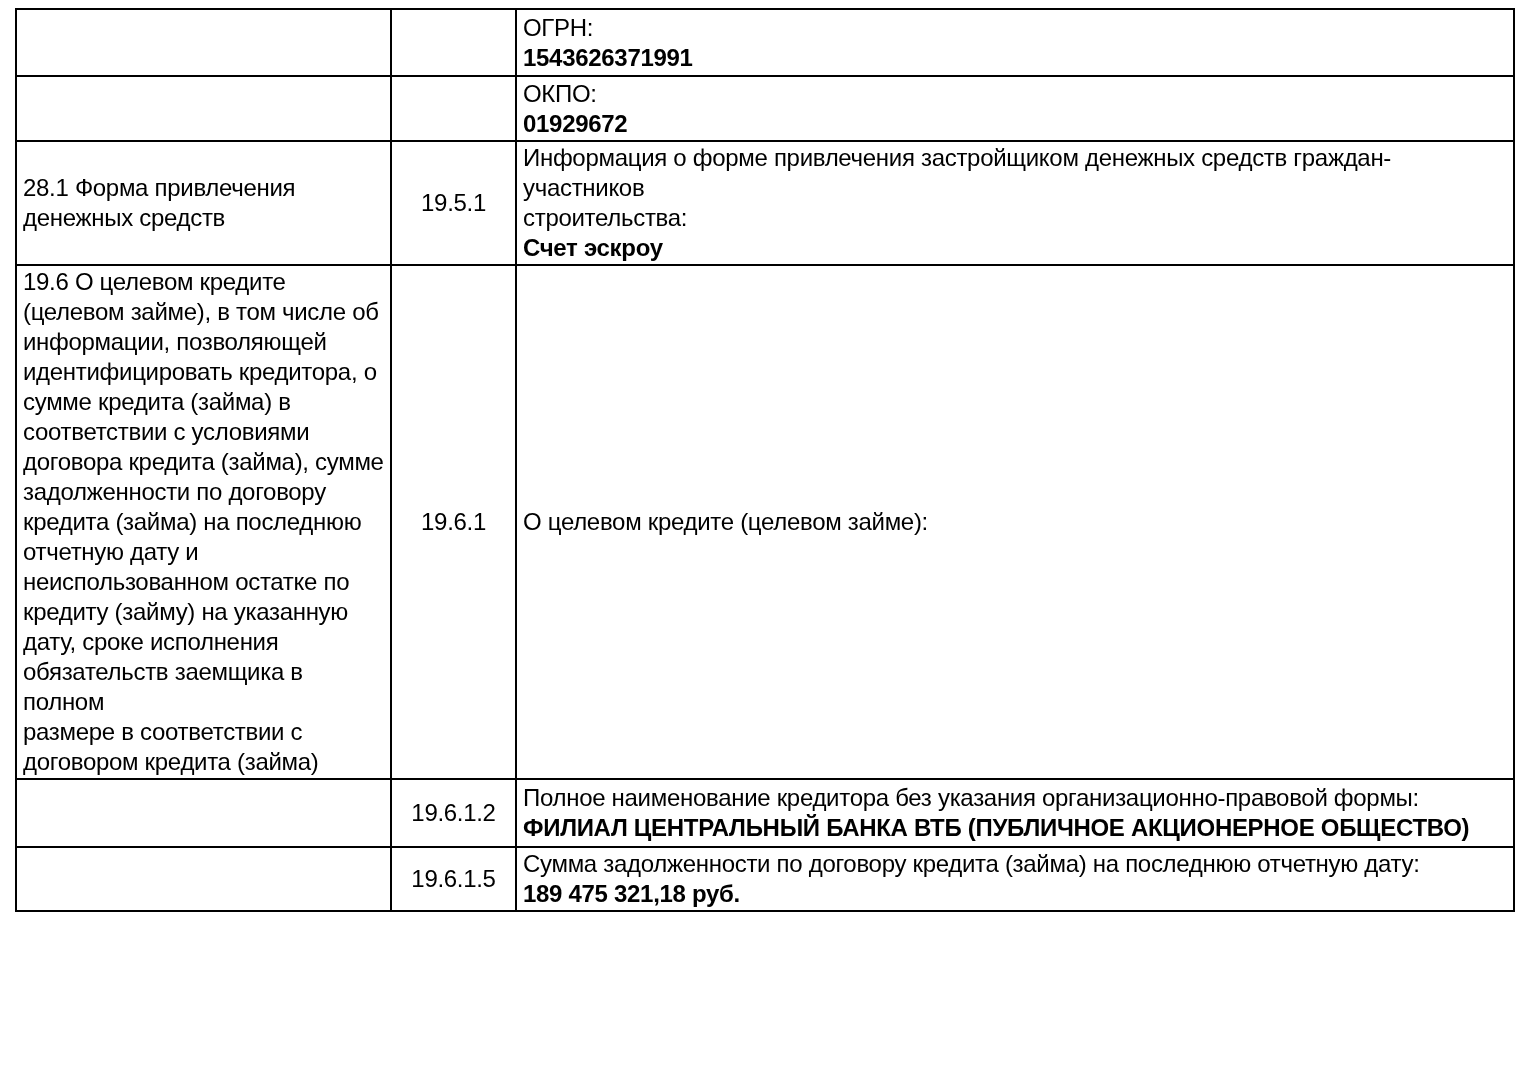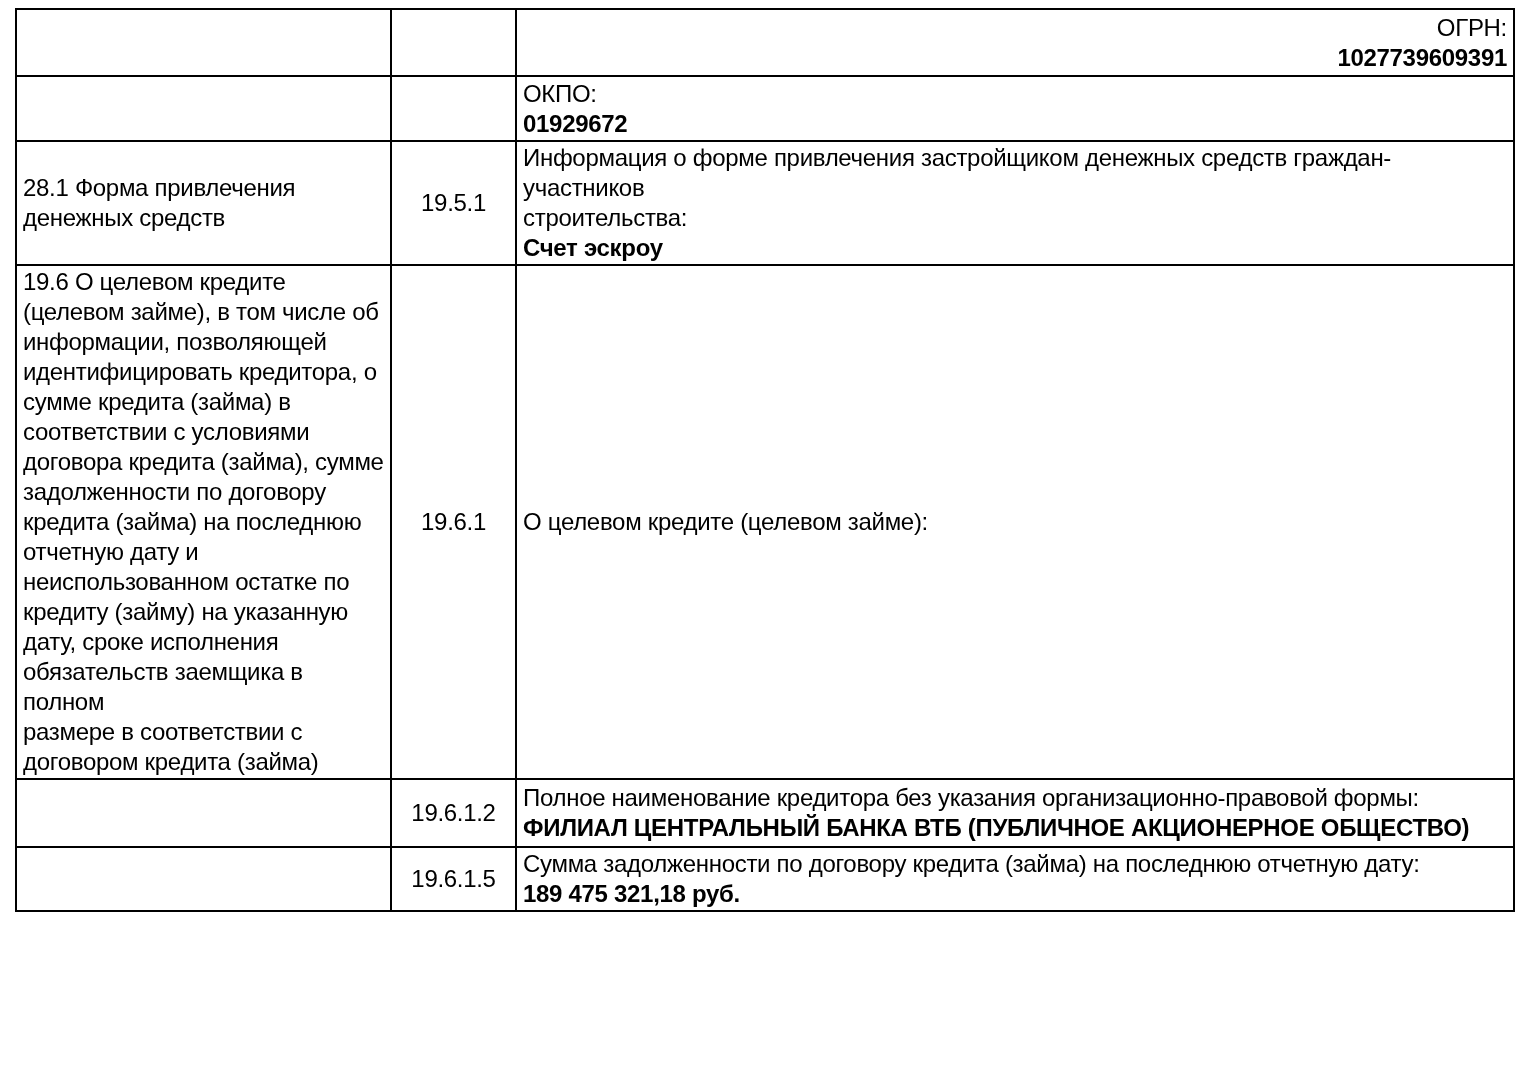--- a/index.html
+++ b/index.html
@@ -40,21 +40,21 @@
   }
   .code-text {
     white-space: nowrap;
     text-align: center;
   }
   .field-value {
     font-weight: bold;
     white-space: pre-line;
   }
   
-  tr.r1 td { height: 63px; text-align: right; }
+  tr.r1 td { height: 63px; }
   tr.r2 td { height: 61px; }
   tr.r3 td { height: 88px; }
   tr.r4 td { height: 492px; }
   tr.r5 td { height: 62px; }
   tr.r6 td { height: 64px; }
   tr.r7 td { height: 62px; }
   tr.r8 td { height: 60px; }
   tr.r9 td { height: 55px; }
 </style>
 </head>
@@ -69,21 +69,21 @@
   <tbody>
     <tr class="r1">
       <td>
           <div class="section-text"></div>
         </td>
       <td>
           <div class="code-text"></div>
         </td>
       <td>
         <div class="field-label">ОГРН:</div>
-        <div class="field-value">1027739609391</div>
+        <div class="field-value">1543626371991</div>
       </td>
     </tr>
     <tr class="r2">
       <td>
           <div class="section-text"></div>
         </td>
       <td>
           <div class="code-text"></div>
         </td>
       <td>

